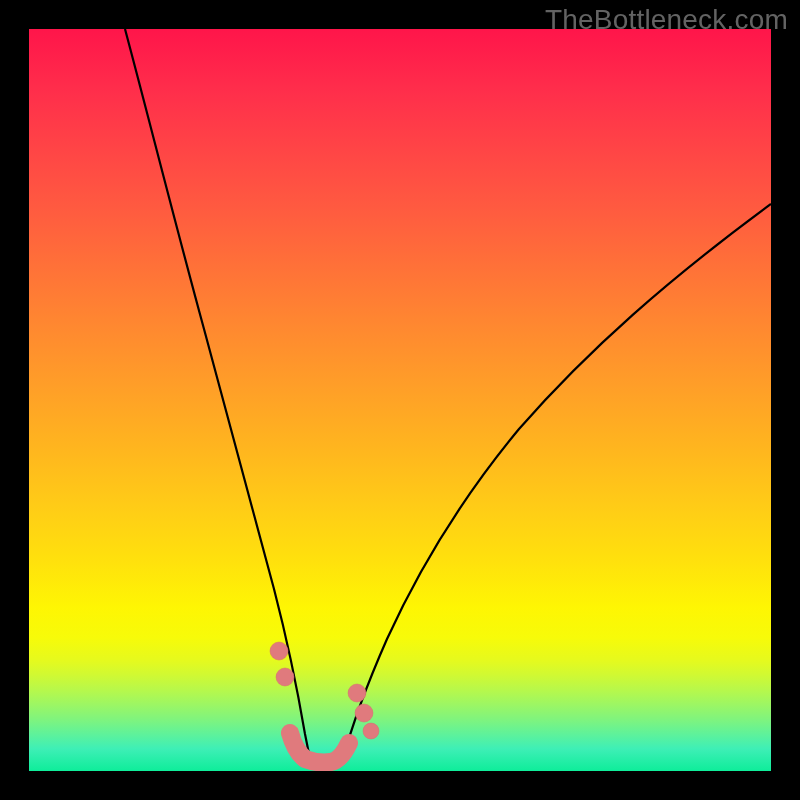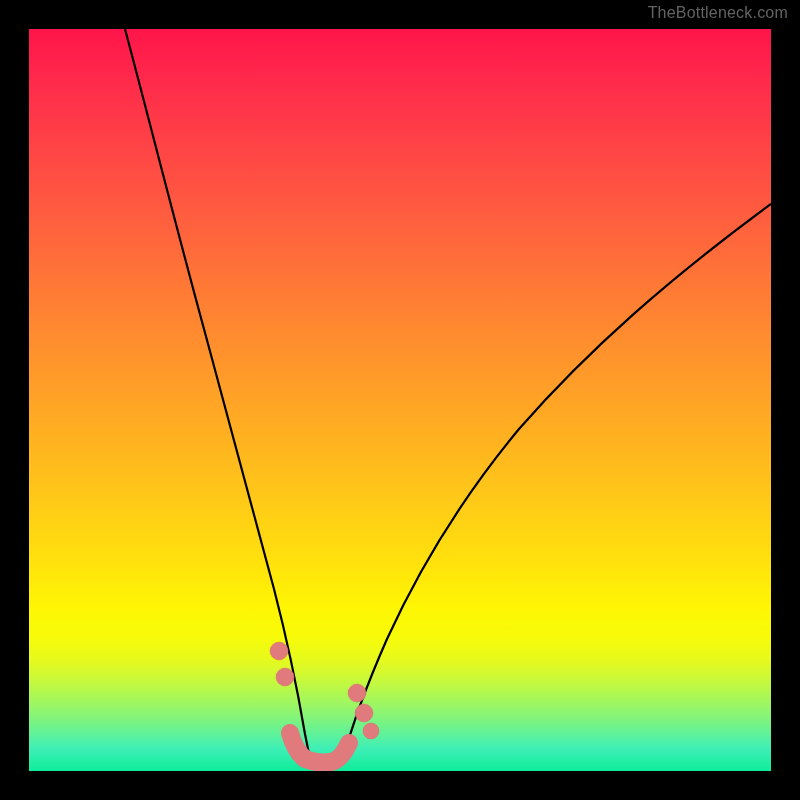--- a/index.html
+++ b/index.html
@@ -14,21 +14,21 @@
     position: relative;
     width: 800px;
     height: 800px;
     background: #000;
   }
   .watermark {
     position: absolute;
     top: 4px;
     right: 12px;
     color: #636363;
-    font-size: 16px;
+    font-size: 28px;
     font-weight: 400;
     letter-spacing: 0.2px;
     z-index: 10;
   }
   .plot {
     position: absolute;
     left: 29px;
     top: 29px;
     width: 742px;
     height: 742px;

